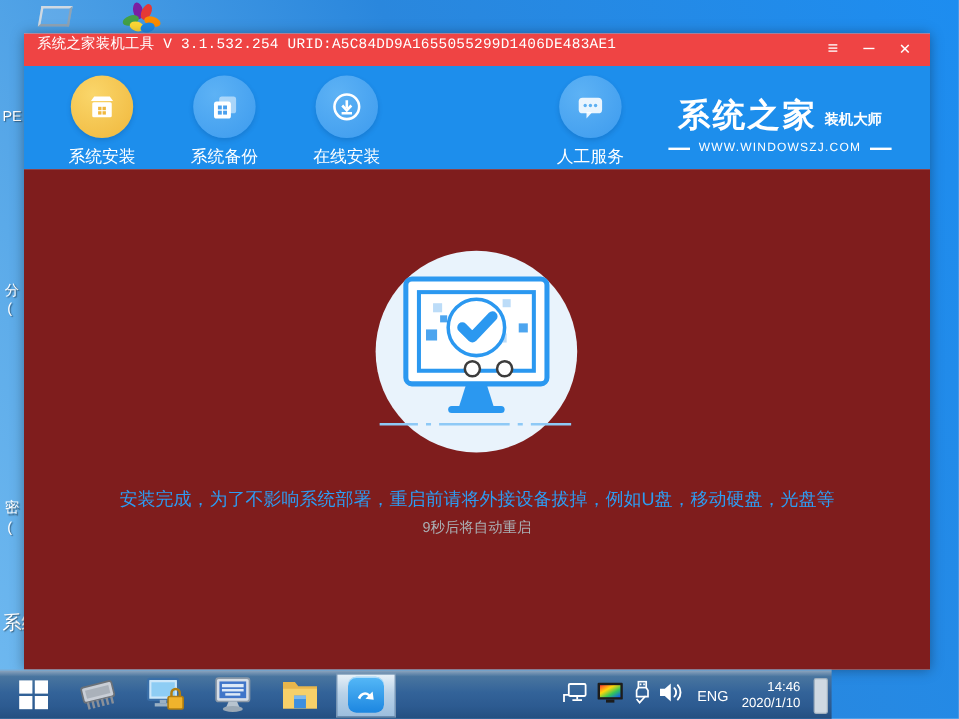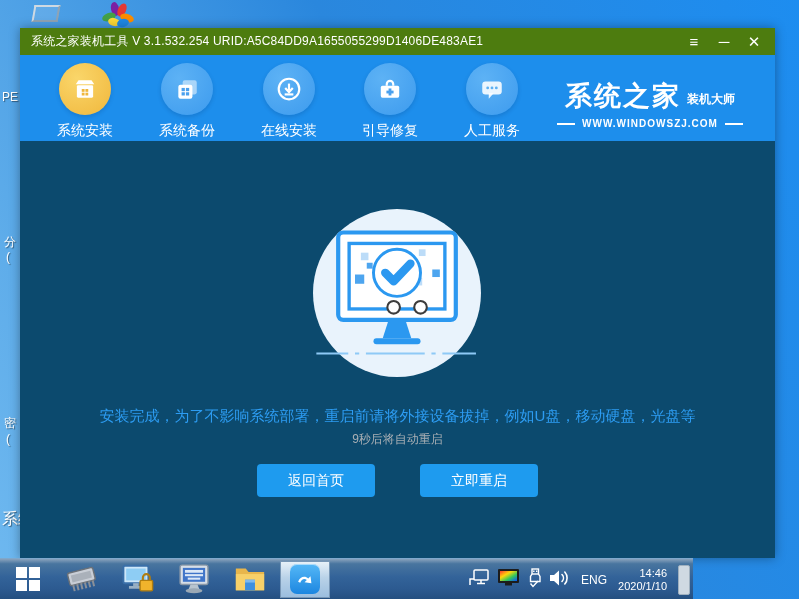--- a/index.html
+++ b/index.html
@@ -13,43 +13,43 @@
     border:2px solid #cfd9e2; border-right-color:#8fa3b4; border-bottom-color:#8fa3b4;
     background:rgba(255,255,255,.12); transform:skewX(-10deg); }
   .dt-flower { position:absolute; left:102px; top:1px; }
   .dt-label { position:absolute; color:#fff; font-size:12px; white-space:nowrap;
     text-shadow:1px 1px 1px rgba(0,0,0,.45); }
 
   
   .win { position:absolute; left:20px; top:28px; width:755px; height:530px;
     background:#f5f6f7; box-shadow:0 0 10px rgba(0,0,0,.35); }
   .titlebar { position:absolute; left:0; top:0; right:0; height:27px;
-    background:#4d7c0f; display:flex; align-items:center; color:#fff; }
+    background:#ef4444; display:flex; color:#fff;font-family:Liberation Mono, monospace; }
   .titlebar .title { font-size:12px; padding-left:11px; letter-spacing:.2px; }
   .win-controls { margin-left:auto; display:flex; align-items:center; gap:8px; padding-right:10px; }
   .win-controls span { width:22px; text-align:center; font-size:15px; cursor:pointer; line-height:22px; }
 
   .navbar { position:absolute; left:0; top:27px; right:0; height:86px; background:#1d8eec; }
   .nav-item { position:absolute; top:8px; width:92px; text-align:center; cursor:pointer; }
   .nav-circle { width:52px; height:52px; border-radius:50%; margin:0 auto;
     background:radial-gradient(circle at 35% 30%, #5db2f5, #3d9bee);
     display:flex; align-items:center; justify-content:center;
     box-shadow:0 2px 4px rgba(0,40,90,.18); }
   .nav-circle.gold { background:radial-gradient(circle at 35% 30%, #fad66a, #f0b73c); }
   .nav-label { color:#fff; font-size:14px; margin-top:7px; }
 
   .logo { position:absolute; right:16px; top:10px; width:218px; color:#fff; text-align:center; }
   .logo-row { display:flex; align-items:flex-end; justify-content:center; gap:6px; white-space:nowrap;margin-top:16px; }
   .logo-main { font-size:27px; font-weight:bold; letter-spacing:2px; line-height:30px; }
   .logo-sub { font-size:12px; font-weight:bold; padding-bottom:3px; }
   .logo-url { margin-top:7px; display:flex; align-items:center; justify-content:center; gap:7px;
-    font-size:10px; font-weight:bold; letter-spacing:1px; }
+    font-size:10px; font-weight:normal; letter-spacing:1px; }
   .logo-url .dash { width:18px; height:2px; background:#fff; }
 
-  .content { position:absolute; left:0; top:113px; right:0; bottom:0; background:#0c4a6e; }
+  .content { position:absolute; left:0; top:113px; right:0; bottom:0; background:#7f1d1d; }
   .illus-circle { position:absolute; left:293px; top:68px; width:168px; height:168px;
     border-radius:50%; background:#e9f3fc; display:flex; align-items:center; justify-content:center; }
   .msg { position:absolute; left:0; right:0; top:266px; text-align:center;
     color:#2d9cf2; font-size:15px; }
   .count { position:absolute; left:0; right:0; top:290px; text-align:center;
     color:#aab0b5; font-size:12px; }
   .btn-row { position:absolute; left:0; right:0; top:323px; display:flex;
     justify-content:center; gap:45px; }
   .btn { width:118px; height:33px; background:#1e9bef; color:#fff; border:none;
     border-radius:4px; font-size:14px; font-family:"Liberation Sans",sans-serif; cursor:pointer; }
@@ -146,31 +146,20 @@
           <svg width="26" height="26" viewBox="0 0 24 24" fill="none" stroke="#fff" stroke-width="2">
             <circle cx="12" cy="12" r="9.5"></circle>
             <line x1="12" y1="7" x2="12" y2="13"></line>
             <path d="M8.5 11 L12 14.8 L15.5 11" fill="none"></path>
             <line x1="8" y1="17" x2="16" y2="17"></line>
           </svg>
         </div>
         <div class="nav-label">在线安装</div>
       </div>
 
-      <div class="nav-item" style="left:324px;">
-        <div class="nav-circle">
-          <svg width="26" height="26" viewBox="0 0 24 24">
-            <path d="M9 9 V7.5 a3 3 0 0 1 6 0 V9" fill="none" stroke="#fff" stroke-width="2"></path>
-            <rect x="3.5" y="9" width="17" height="11" rx="1.5" fill="#fff"></rect>
-            <rect x="10.7" y="11.5" width="2.6" height="6.5" fill="#4aa0ee"></rect>
-            <rect x="8.7" y="13.5" width="6.6" height="2.6" fill="#4aa0ee"></rect>
-          </svg>
-        </div>
-        <div class="nav-label">引导修复</div>
-      </div>
 
       <div class="nav-item" style="left:426px;">
         <div class="nav-circle">
           <svg width="26" height="26" viewBox="0 0 24 24">
             <rect x="3" y="5" width="18" height="12" rx="3" fill="rgba(255,255,255,.88)"></rect>
             <polygon points="9,16 9,21 13.5,16" fill="rgba(255,255,255,.88)"></polygon>
             <circle cx="8" cy="11" r="1.3" fill="#5db0f2"></circle>
             <circle cx="12" cy="11" r="1.3" fill="#5db0f2"></circle>
             <circle cx="16" cy="11" r="1.3" fill="#5db0f2"></circle>
           </svg>
@@ -215,24 +204,20 @@
           <path d="M90 112 h20 l7 22 h-34 Z" fill="#2b98f0"></path>
           <rect x="72" y="134" width="56" height="7" rx="3.5" fill="#2b98f0"></rect>
 
           <path d="M4 152 H196" stroke="#8ec9f6" stroke-width="2.5" stroke-dasharray="38 8 5 8 70 8 5 8 40"></path>
         </svg>
       </div>
 
       <div class="msg">安装完成，为了不影响系统部署，重启前请将外接设备拔掉，例如U盘，移动硬盘，光盘等</div>
       <div class="count">9秒后将自动重启</div>
 
-      <div class="btn-row">
-        <button class="btn">返回首页</button>
-        <button class="btn">立即重启</button>
-      </div>
     </div>
   </div>
 
   <div class="taskbar">
 
     <div class="tb-start">
       <svg width="26" height="26" viewBox="0 0 26 26" fill="#fff">
         <rect x="1" y="1" width="11" height="11"></rect>
           <rect x="14" y="1" width="11" height="11"></rect>
         <rect x="1" y="14" width="11" height="11"></rect>

